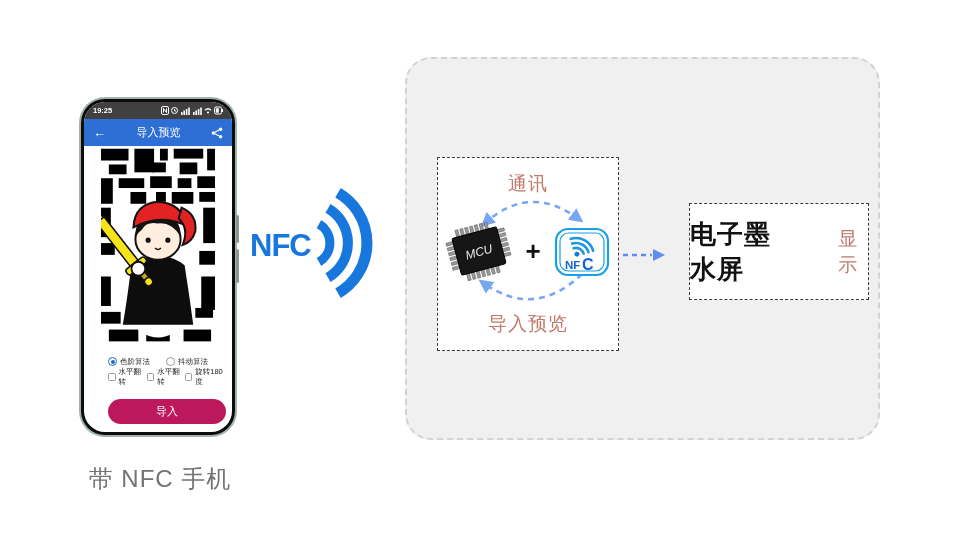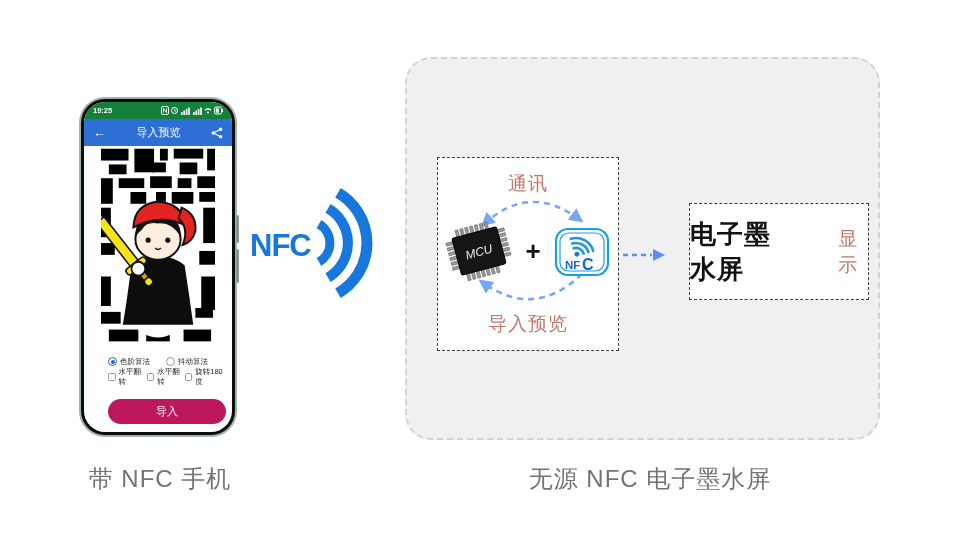--- a/index.html
+++ b/index.html
@@ -9,21 +9,21 @@
 
   
   .phone { position:absolute; left:79px; top:97px; width:158px; height:340px;
            background:#9fb4a7; border-radius:26px; padding:2px; }
   .side-btn { position:absolute; right:-2px; width:3px; border-radius:2px; background:#87998c; }
   .side-btn.b1 { top:118px; height:28px; }
   .side-btn.b2 { top:152px; height:34px; }
   .bezel { width:100%; height:100%; background:#0c0c0c; border-radius:24px; padding:3px; }
   .screen { width:100%; height:100%; background:#fff; border-radius:21px; overflow:hidden;
             display:flex; flex-direction:column; }
-  .statusbar { background:#15803d; height:17px; flex:0 0 17px; display:flex; align-items:center;
+  .statusbar { background:#404040; height:17px; flex:0 0 17px; display:flex; align-items:center;
                justify-content:space-between; padding:0 9px; color:#fff; font-size:7.5px; font-weight:bold;gap:28px; }
   .appbar { background:#2e6fd6; height:27px; flex:0 0 27px; display:flex; align-items:center;
             justify-content:space-between; padding:0 9px; color:#fff; }
   .appbar .back { font-size:13px; line-height:1; cursor:default; }
   .appbar .title { font-size:11px; }
   .image-wrap { flex:0 0 204px; display:flex; justify-content:center; align-items:flex-start;
                 padding-top:2px; background:#fff; }
   .controls { padding:4px 8px 0 24px; }
   .opt-row { display:flex; align-items:center; height:15px; font-size:7.5px; color:#222; }
   .opt { display:flex; align-items:center; gap:3px; }
@@ -297,15 +297,14 @@
     <line x1="2" y1="9" x2="31" y2="9" stroke="#5f8def" stroke-width="2.6" stroke-dasharray="5 4"></line>
     <path d="M32,3 L44,9 L32,15 z" fill="#5f8def"></path>
   </svg>
 
   <div class="eink-box">
     <div class="eink-title">电子墨水屏</div>
     <div class="eink-sub">显示</div>
   </div>
 
   <div class="caption left">带 NFC 手机</div>
-  <div class="caption right">无源 NFC 电子墨水屏</div>
 
 </div>
 
 </body></html>

